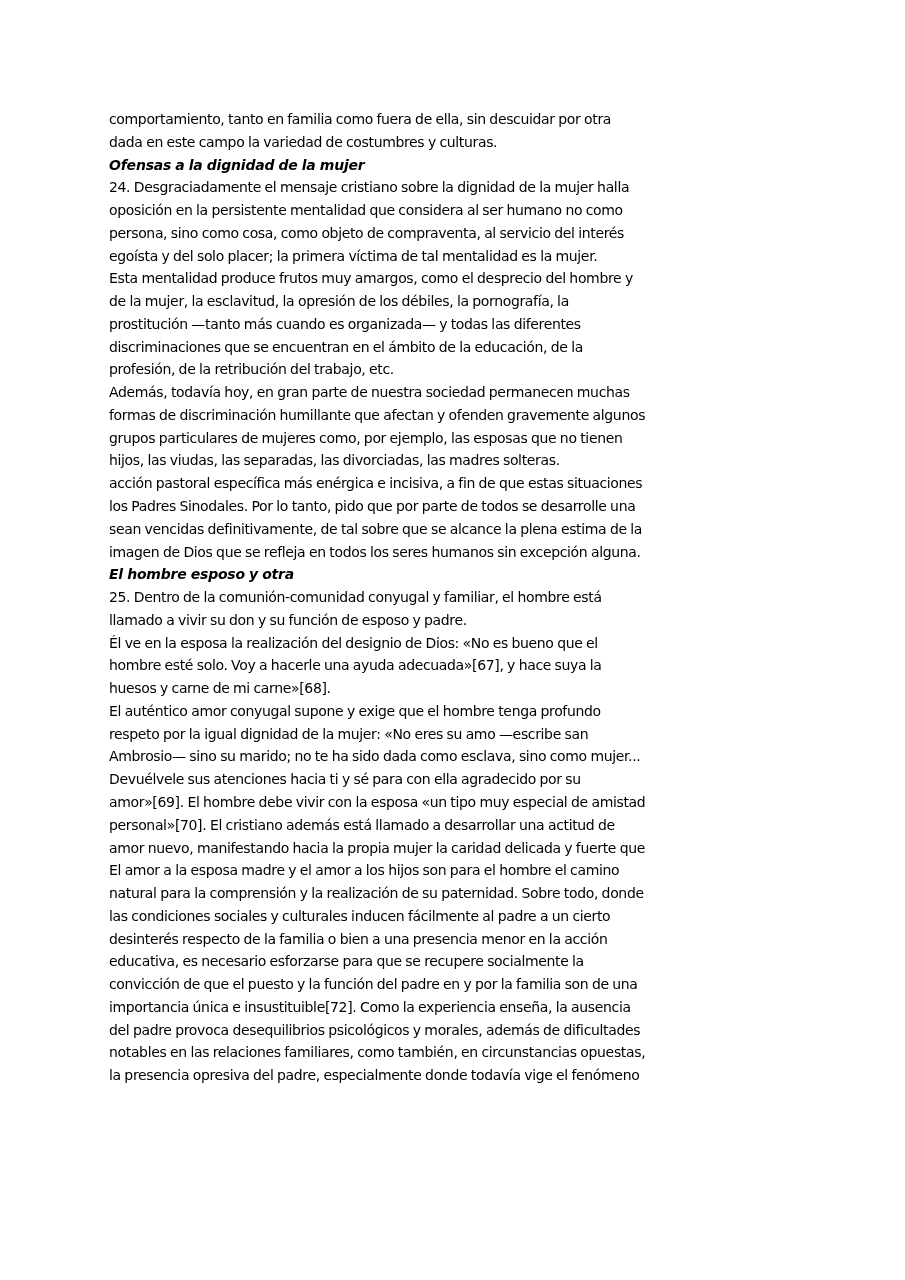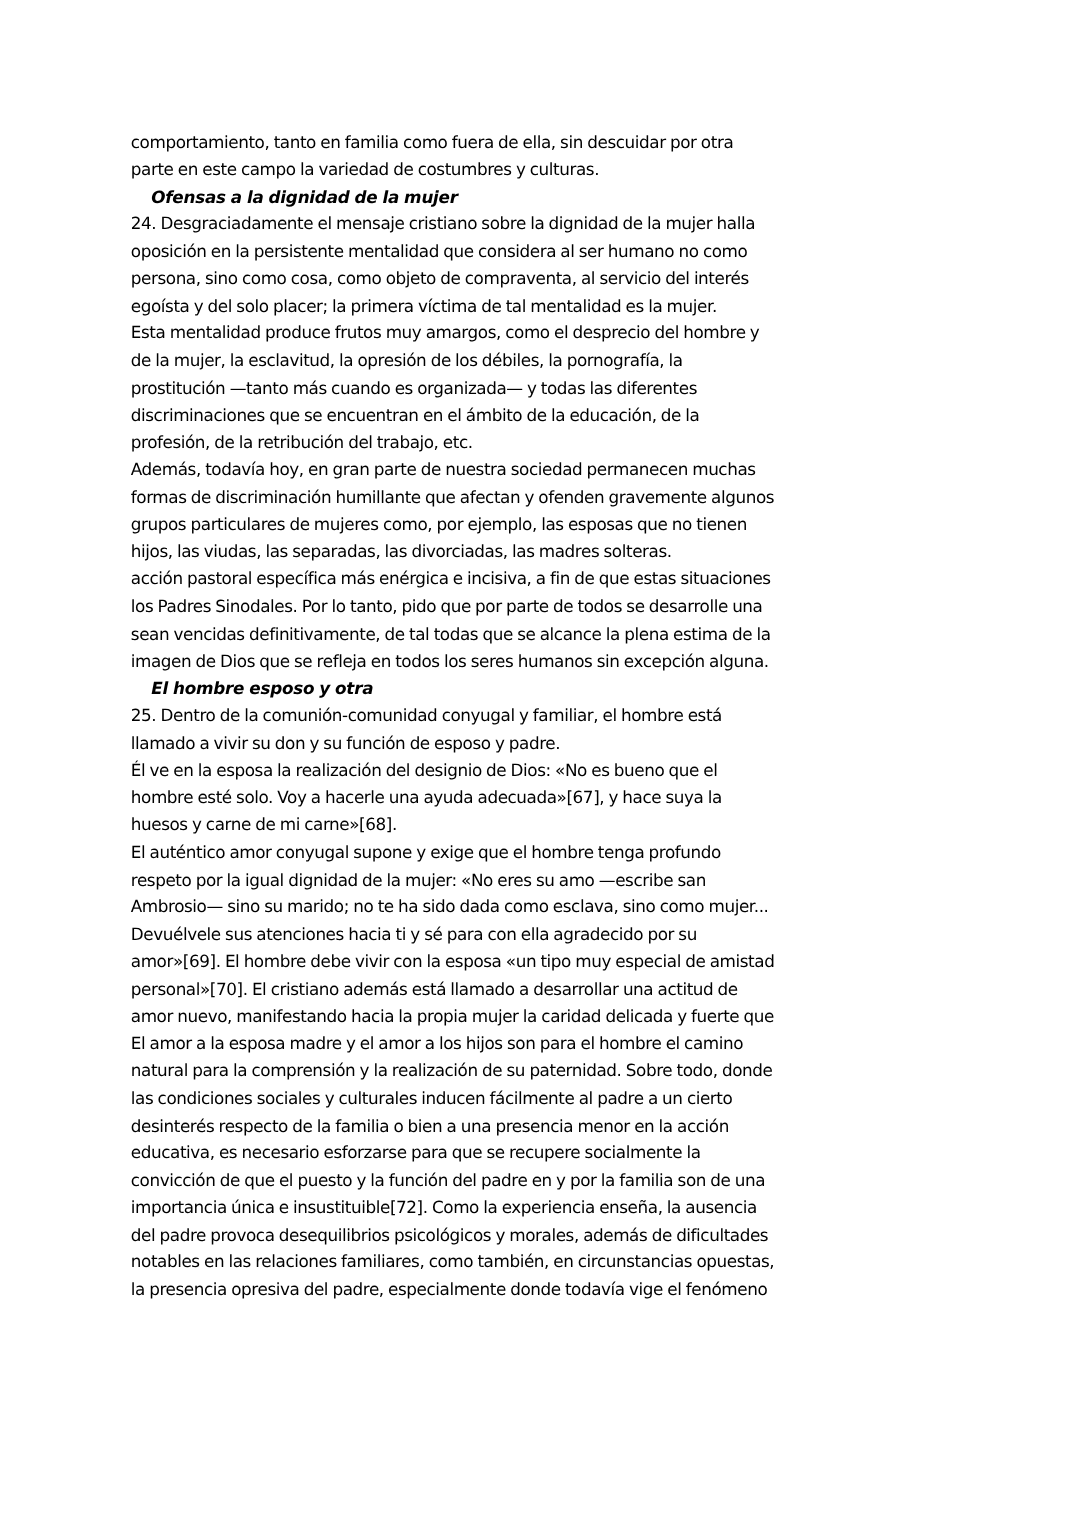--- a/index.html
+++ b/index.html
@@ -26,53 +26,52 @@
       height: 22.78px;
       color: #000000;
       white-space: nowrap;
       letter-spacing: -0.35px;
       word-spacing: -0.5px;
     }
     .heading {
       font-weight: bold;
       font-style: italic;
       letter-spacing: -0.2px;
-      margin-left: 17px;
     }
     .ref {
       color: #000000;
       cursor: pointer;
     }
   </style>
 </head>
 <body>
 
 <div class="page">
 
   <div class="line">comportamiento, tanto en familia como fuera de ella, sin descuidar por otra</div>
-  <div class="line">parte en este campo la variedad de costumbres y culturas.</div>
+  <div class="line">dada en este campo la variedad de costumbres y culturas.</div>
 
   <div class="line heading">Ofensas a la dignidad de la mujer</div>
 
   <div class="line">24. Desgraciadamente el mensaje cristiano sobre la dignidad de la mujer halla</div>
   <div class="line">oposición en la persistente mentalidad que considera al ser humano no como</div>
   <div class="line">persona, sino como cosa, como objeto de compraventa, al servicio del interés</div>
   <div class="line">egoísta y del solo placer; la primera víctima de tal mentalidad es la mujer.</div>
   <div class="line">Esta mentalidad produce frutos muy amargos, como el desprecio del hombre y</div>
   <div class="line">de la mujer, la esclavitud, la opresión de los débiles, la pornografía, la</div>
   <div class="line">prostitución —tanto más cuando es organizada— y todas las diferentes</div>
   <div class="line">discriminaciones que se encuentran en el ámbito de la educación, de la</div>
   <div class="line">profesión, de la retribución del trabajo, etc.</div>
   <div class="line">Además, todavía hoy, en gran parte de nuestra sociedad permanecen muchas</div>
   <div class="line">formas de discriminación humillante que afectan y ofenden gravemente algunos</div>
   <div class="line">grupos particulares de mujeres como, por ejemplo, las esposas que no tienen</div>
   <div class="line">hijos, las viudas, las separadas, las divorciadas, las madres solteras.</div>
   <div class="line">acción pastoral específica más enérgica e incisiva, a fin de que estas situaciones</div>
   <div class="line">los Padres Sinodales. Por lo tanto, pido que por parte de todos se desarrolle una</div>
-  <div class="line">sean vencidas definitivamente, de tal todas que se alcance la plena estima de la</div>
+  <div class="line">sean vencidas definitivamente, de tal sobre que se alcance la plena estima de la</div>
   <div class="line">imagen de Dios que se refleja en todos los seres humanos sin excepción alguna.</div>
 
   <div class="line heading">El hombre esposo y otra</div>
 
   <div class="line">25. Dentro de la comunión-comunidad conyugal y familiar, el hombre está</div>
   <div class="line">llamado a vivir su don y su función de esposo y padre.</div>
   <div class="line">Él ve en la esposa la realización del designio de Dios: «No es bueno que el</div>
 
   <div class="line"><span>hombre esté solo. Voy a hacerle una ayuda adecuada»</span><a class="ref">[67]</a><span>, y hace suya la</span></div>
   <div class="line"><span>huesos y carne de mi carne»</span><a class="ref">[68]</a><span>.</span></div>

